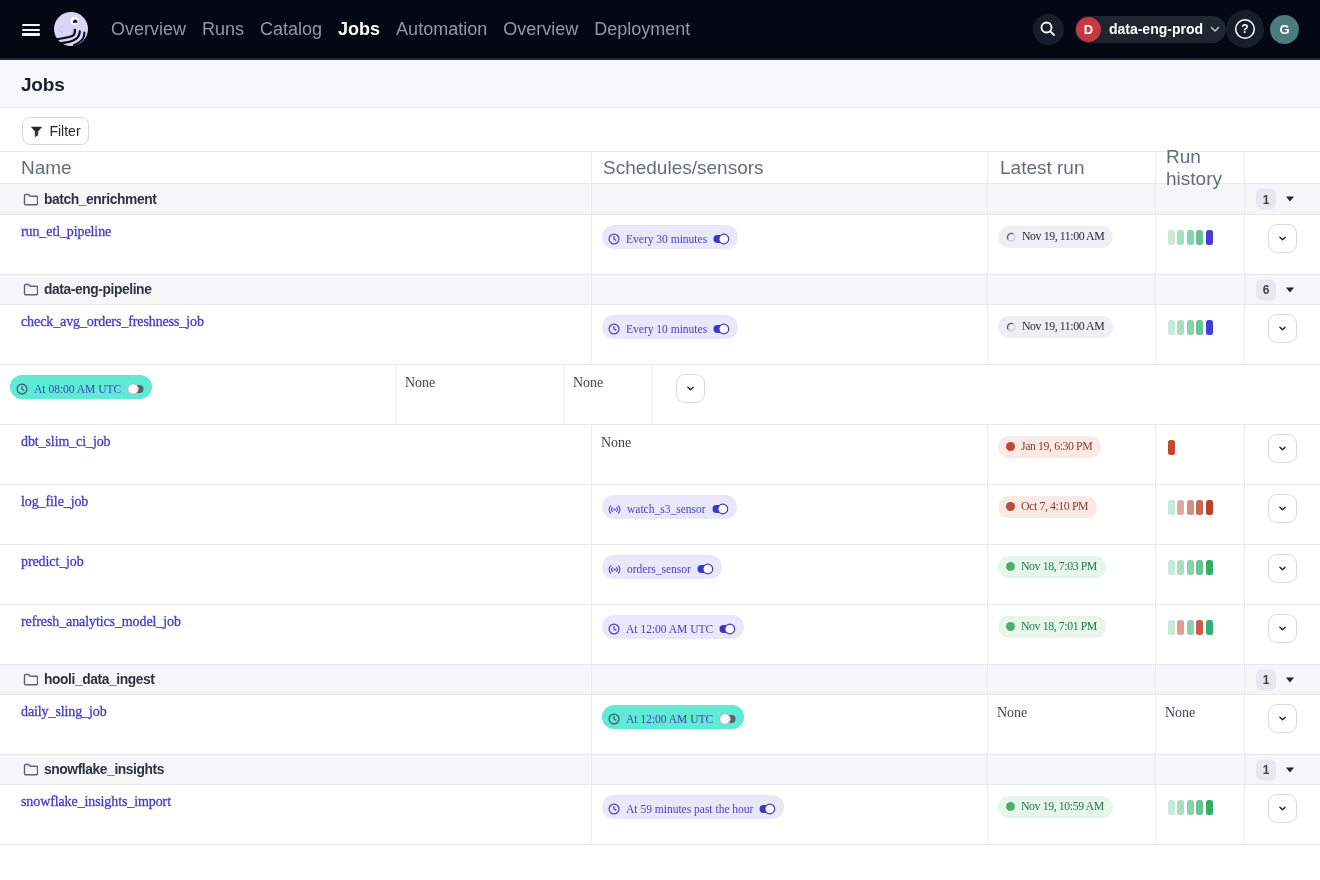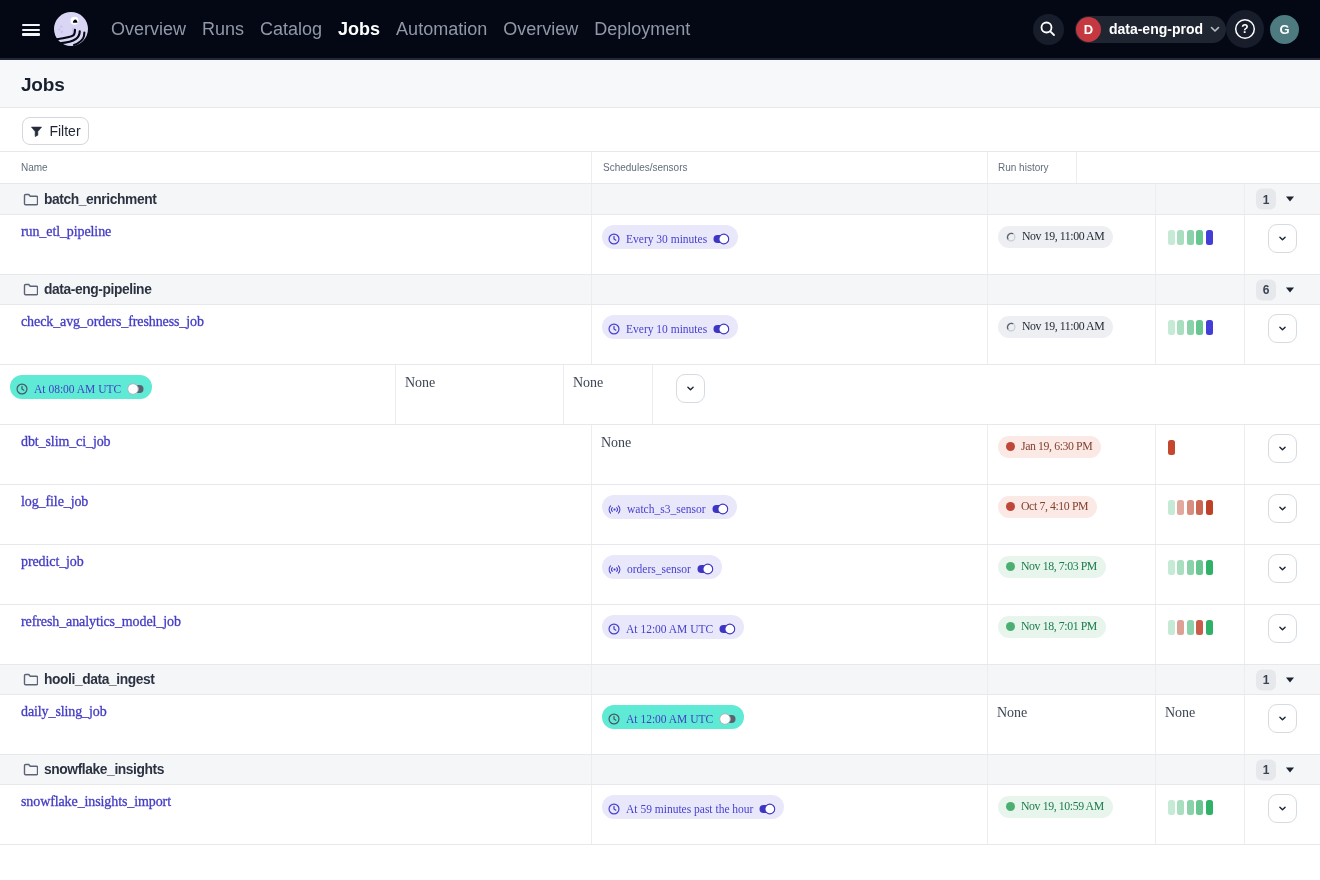--- a/index.html
+++ b/index.html
@@ -16,21 +16,21 @@
 .circbtn { width:31px; height:31px; border-radius:50%; background:#181D2B; display:flex; align-items:center; justify-content:center; }
 .depl-pill { height:27px; border-radius:14px; background:#202532; display:flex; align-items:center; padding:1px; margin-left:11px; }
 .depl-d { width:25px; height:25px; border-radius:50%; background:#C5383F; color:#fff; font-size:13px; font-weight:bold; display:flex; align-items:center; justify-content:center; }
 .depl-pill span { color:#fff; font-size:14px; font-weight:bold; margin-left:8px; }
 .helpbtn { width:38px; height:38px; border-radius:50%; background:#181D2B; display:flex; align-items:center; justify-content:center; margin-left:0; }
 .avatar { width:29px; height:29px; border-radius:50%; background:#4E7B80; color:#fff; font-size:13px; font-weight:bold; display:flex; align-items:center; justify-content:center; margin-left:6px; margin-right:21px; }
 .pagehead { height:48px; background:#F6F8FA; border-bottom:1px solid #E6E8EB; display:flex; align-items:center; }
 .pagehead h1 { font-size:19px; color:#17202E; font-weight:bold; margin-left:21px; margin-top:3px; letter-spacing:-0.2px; }
 .filterbar { height:44px; background:#fff; border-bottom:1px solid #E6E8EB; display:flex; align-items:center; }
 .filterbtn { margin-left:22px; margin-top:3px; height:28px; width:67px; border:1px solid #D3D7DF; border-radius:8px; background:#fff; display:flex; align-items:center; justify-content:center; gap:6px; font-size:14px; color:#1E2633; }
-.thead { height:32px; border-bottom:1px solid #E6E8EB; display:flex; font-size:10px; color:#626D7D; }
+.thead { height:32px; border-bottom:1px solid #E6E8EB; display:flex; font-size:19px; color:#626D7D; }
 .thead div { display:flex; align-items:center; border-right:1px solid #EBEDEF; height:100%; }
 .thead div:last-child { border-right:none; }
 .c1 { width:592px; } .c2 { width:396px; } .c3 { width:168px; } .c4 { width:89px; } .c5 { width:75px; }
 .grouprow { height:30px; background:#F5F6F8; border-bottom:1px solid #E6E8EB; display:flex; }
 .grouprow.first { height:31px; }
 .grouprow > div { border-right:1px solid #EBEDEF; height:100%; display:flex; align-items:center; }
 .grouprow > div:last-child { border-right:none; position:relative; }
 .grouprow .gname { font-size:13.8px; font-weight:bold; color:#2B3240; margin-left:6px; letter-spacing:-0.4px; }
 .gbw { position:absolute; right:44px; top:50%; transform:translateY(-50%); height:21px; min-width:20px; padding:0 5px; border-radius:6px; background:#E6E8EC; color:#3A4351; font-size:12px; font-weight:bold; display:flex; align-items:center; justify-content:center; }
 .gcw { position:absolute; right:26px; top:50%; transform:translateY(-2.5px); width:0; height:0; border-left:4.5px solid transparent; border-right:4.5px solid transparent; border-top:5.5px solid #1B2430; }
@@ -117,20 +117,21 @@
     <svg width="13" height="13" viewBox="0 0 16 16">
         <path d="M1.8 2.6 h12.4 l-4.6 5.5 v4.4 l-3.2 1.7 v-6.1 z" fill="#242C39" stroke="#242C39" stroke-width="0.8" stroke-linejoin="round"></path>
       </svg>
     Filter
   </div>
 </div>
 
 <div class="thead">
   <div class="c1 hpad">Name</div>
   <div class="c2 hpad2">Schedules/sensors</div>
+  <div class="c3 hpad3">Latest run</div>
   <div class="c4 hpad4">Run history</div>
   <div class="c5"></div>
 </div>
 
 <div class="grouprow first">
   <div class="c1">
       <svg width="15" height="15" viewBox="0 0 16 16" style="margin-left:23px">
         <path d="M1.6 3.8 c0-.7.5-1.2 1.2-1.2 h3.3 l1.6 2 h6.6 c.7 0 1.2.5 1.2 1.2 v6.6 c0 .7-.5 1.2-1.2 1.2 h-11.5 c-.7 0-1.2-.5-1.2-1.2 z" stroke="#5A6377" stroke-width="1.5" fill="none"></path>
       </svg>
       <span class="gname">batch_enrichment</span>

